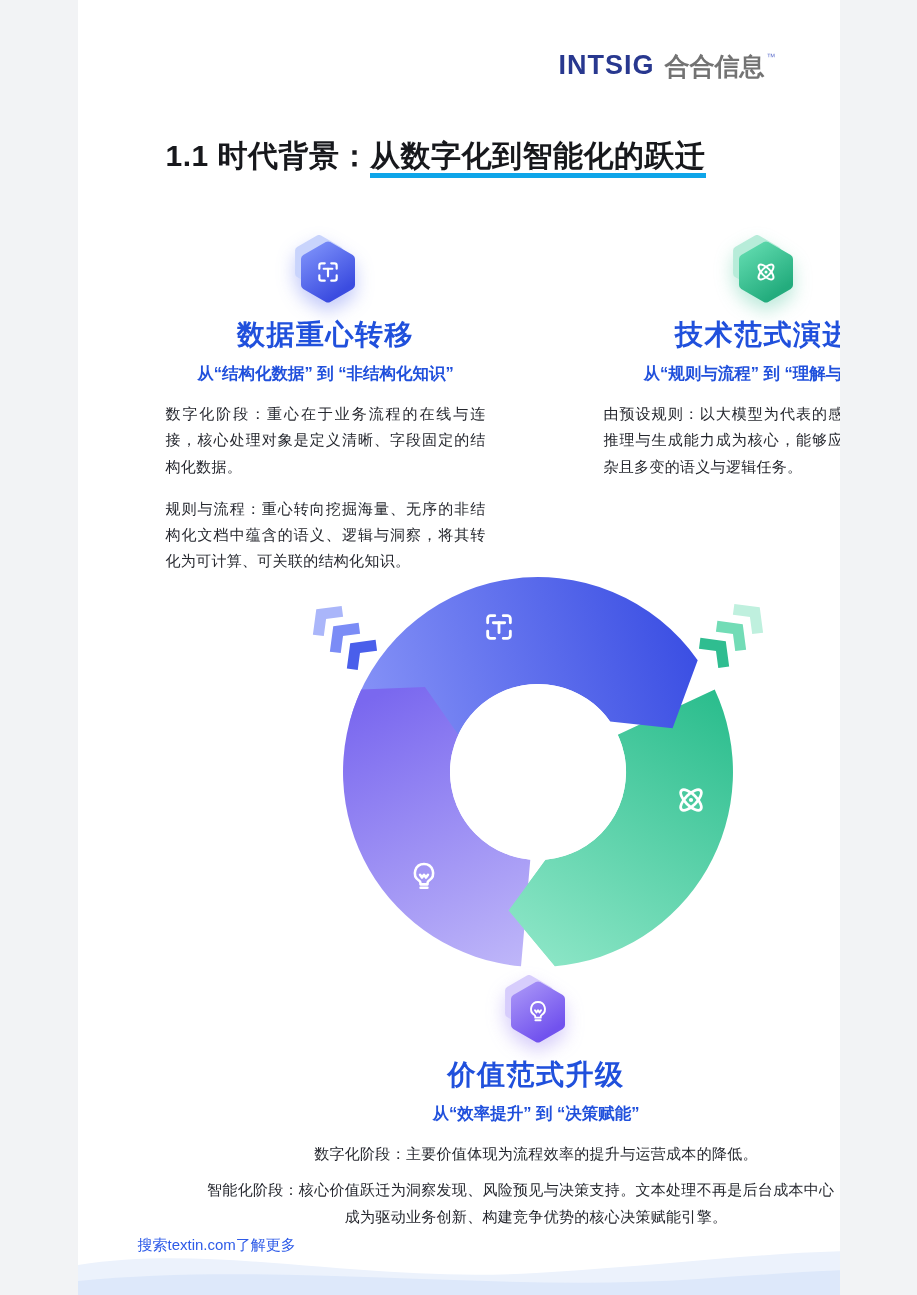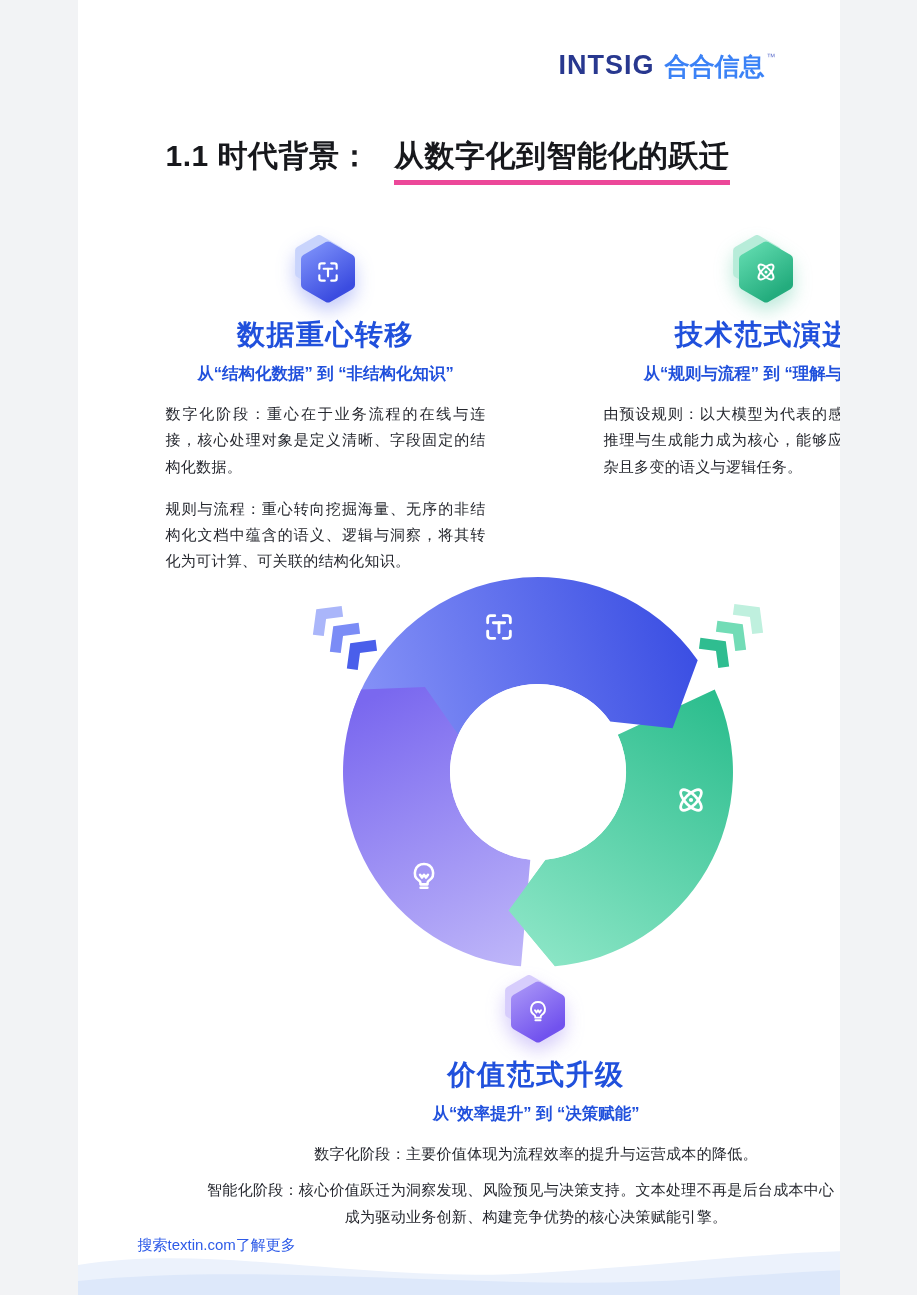--- a/index.html
+++ b/index.html
@@ -6,26 +6,26 @@
   .page {
     position:relative; width:762px; height:1295px; margin:0 auto;
     background:#ffffff; overflow:hidden;
     font-family:"Liberation Sans","DejaVu Sans",sans-serif;
     color:#25272e;
   }
 
   
   .brand { position:absolute; top:50px; right:64px; display:flex; align-items:flex-start; }
   .brand-name { font-size:27px; font-weight:800; color:#28388f; letter-spacing:1px; }
-  .brand-cn { font-size:25px; font-weight:700; color:#3b82f6; margin-left:10px; }
+  .brand-cn { font-size:25px; font-weight:700; color:#737373; margin-left:10px; }
   .brand-tm { font-size:9px; color:#6b7bd0; margin-left:2px; margin-top:2px; }
 
   
   .page-title { position:absolute; left:88px; top:136px; margin:0; font-size:30px; font-weight:800; color:#17181c; letter-spacing:.5px; }
-  .page-title .hl { border-bottom:5px solid #ec4899; padding-bottom:8px;margin-left:24px; }
+  .page-title .hl { border-bottom:5px solid #0ea5e9; padding-bottom:1px; }
 
   
   .columns { position:absolute; top:224px; left:88px; width:758px; display:flex; justify-content:space-between; }
   .col { width:320px; display:flex; flex-direction:column; align-items:center; }
   .col h2, .bottom h2 { margin:4px 0 0; font-size:28px; font-weight:700; color:#2050dc; letter-spacing:1.5px; }
   .col h3, .bottom h3 { margin:9px 0 0; font-size:16.5px; font-weight:700; color:#2050dc; }
   .col p { margin:16px 0 0; font-size:15px; line-height:1.75; color:#25272e; text-align:justify; align-self:stretch; letter-spacing:.3px; }
 
   
   .hex-blue   { filter:drop-shadow(0 9px 9px rgba(64,88,235,.32)); }

